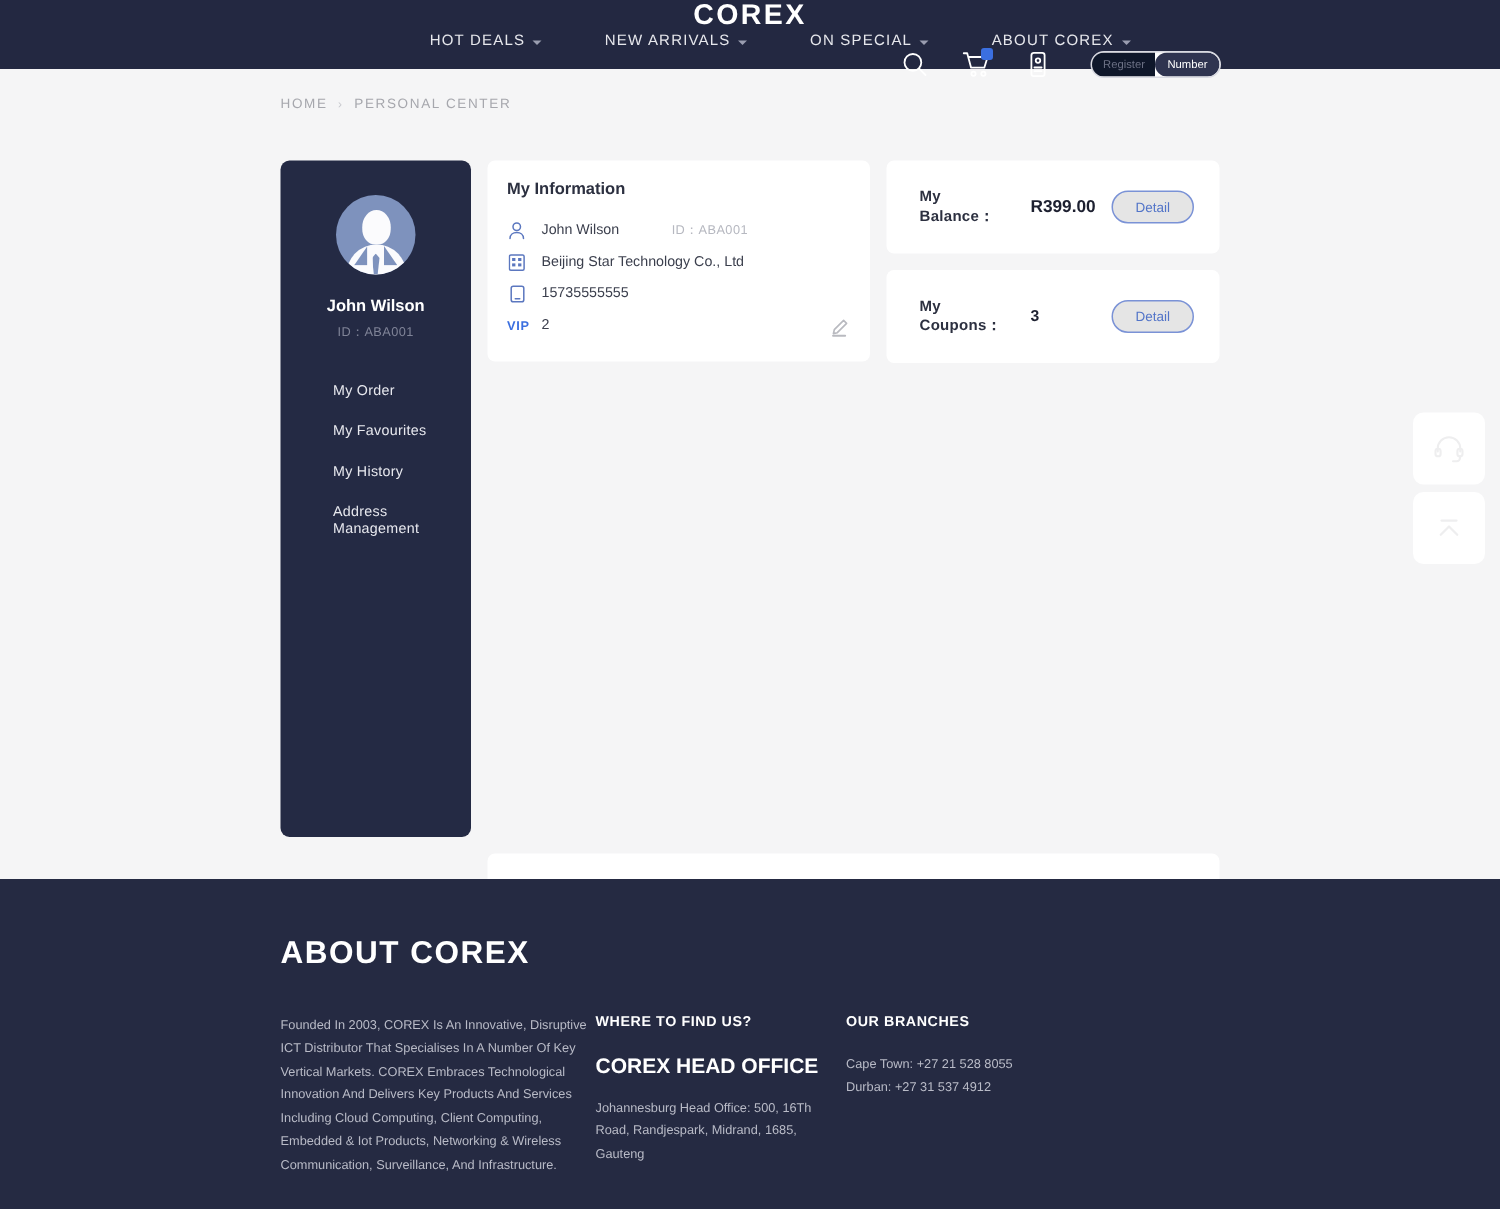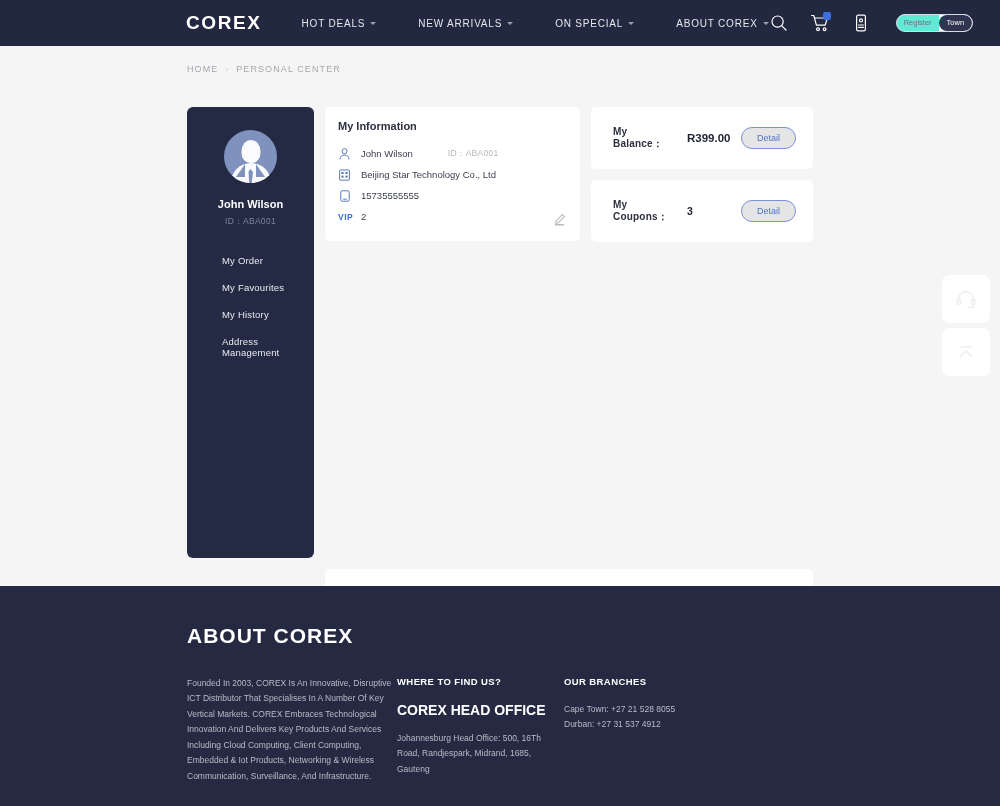--- a/index.html
+++ b/index.html
@@ -10,20 +10,21 @@
     overflow: hidden;
   }
   .page { position: relative; width: 1000px; height: 806px; background: #f5f5f6; }
 
   
   .header {
     position: relative;
     height: 46px; background: #232841;
     display: flex; align-items: center;
     padding: 0 186px 0 186px;
+    flex-direction: column;
   }
   .logo {
     color: #ffffff; font-size: 19px; font-weight: bold;
     letter-spacing: 1.6px;
   }
   .nav { display: flex; align-items: flex-start; margin-left: 40px; gap: 42px; }
   .nav-item {
     color: #e6e7ec; font-size: 10px; letter-spacing: 0.8px;
     display: flex; align-items: center; gap: 5px; cursor: pointer;
     white-space: nowrap;
@@ -45,21 +46,21 @@
     width: 8px; height: 8px; border-radius: 2px;
     background: #3b6fe0;
   }
   .authbtn {
     display: flex; align-items: center; height: 18px;
     border: 1px solid #d9dae2; border-radius: 9px; overflow: hidden;
     background: #ffffff; margin-left: 4px; cursor: pointer;
   }
   .authbtn .reg {
     color: #6c7185; font-size: 7.5px; padding: 0 7px;
-    line-height: 16px; background: #5eead4;
+    line-height: 16px; background: #0f172a;
   }
   .authbtn .log {
     color: #ffffff; font-size: 7.5px; padding: 0 8px;
     line-height: 16px; background: #2f3450; border-radius: 9px;
     height: 16px; display: flex; align-items: center;
   }
 
   
   .breadcrumb {
     padding: 18px 0 0 187px;
@@ -258,21 +259,21 @@
       <div class="hicon">
         <svg width="20" height="20" viewBox="0 0 20 20" fill="none" stroke="#ffffff" stroke-width="1.2">
           <rect x="5.6" y="2.2" width="8.8" height="15.6" rx="1.6"></rect>
           <circle cx="10" cy="7.4" r="1.5"></circle>
           <line x1="7.6" y1="12" x2="12.4" y2="12" stroke-linecap="round"></line>
           <line x1="7.6" y1="14.4" x2="12.4" y2="14.4" stroke-linecap="round"></line>
         </svg>
       </div>
       <div class="authbtn">
         <span class="reg">Register</span>
-        <span class="log">Town</span>
+        <span class="log">Number</span>
       </div>
     </div>
   </div>
 
   <div class="breadcrumb">
     <span class="crumb">HOME</span>
     <span class="sep">›</span>
     <span class="crumb">PERSONAL CENTER</span>
   </div>
 

